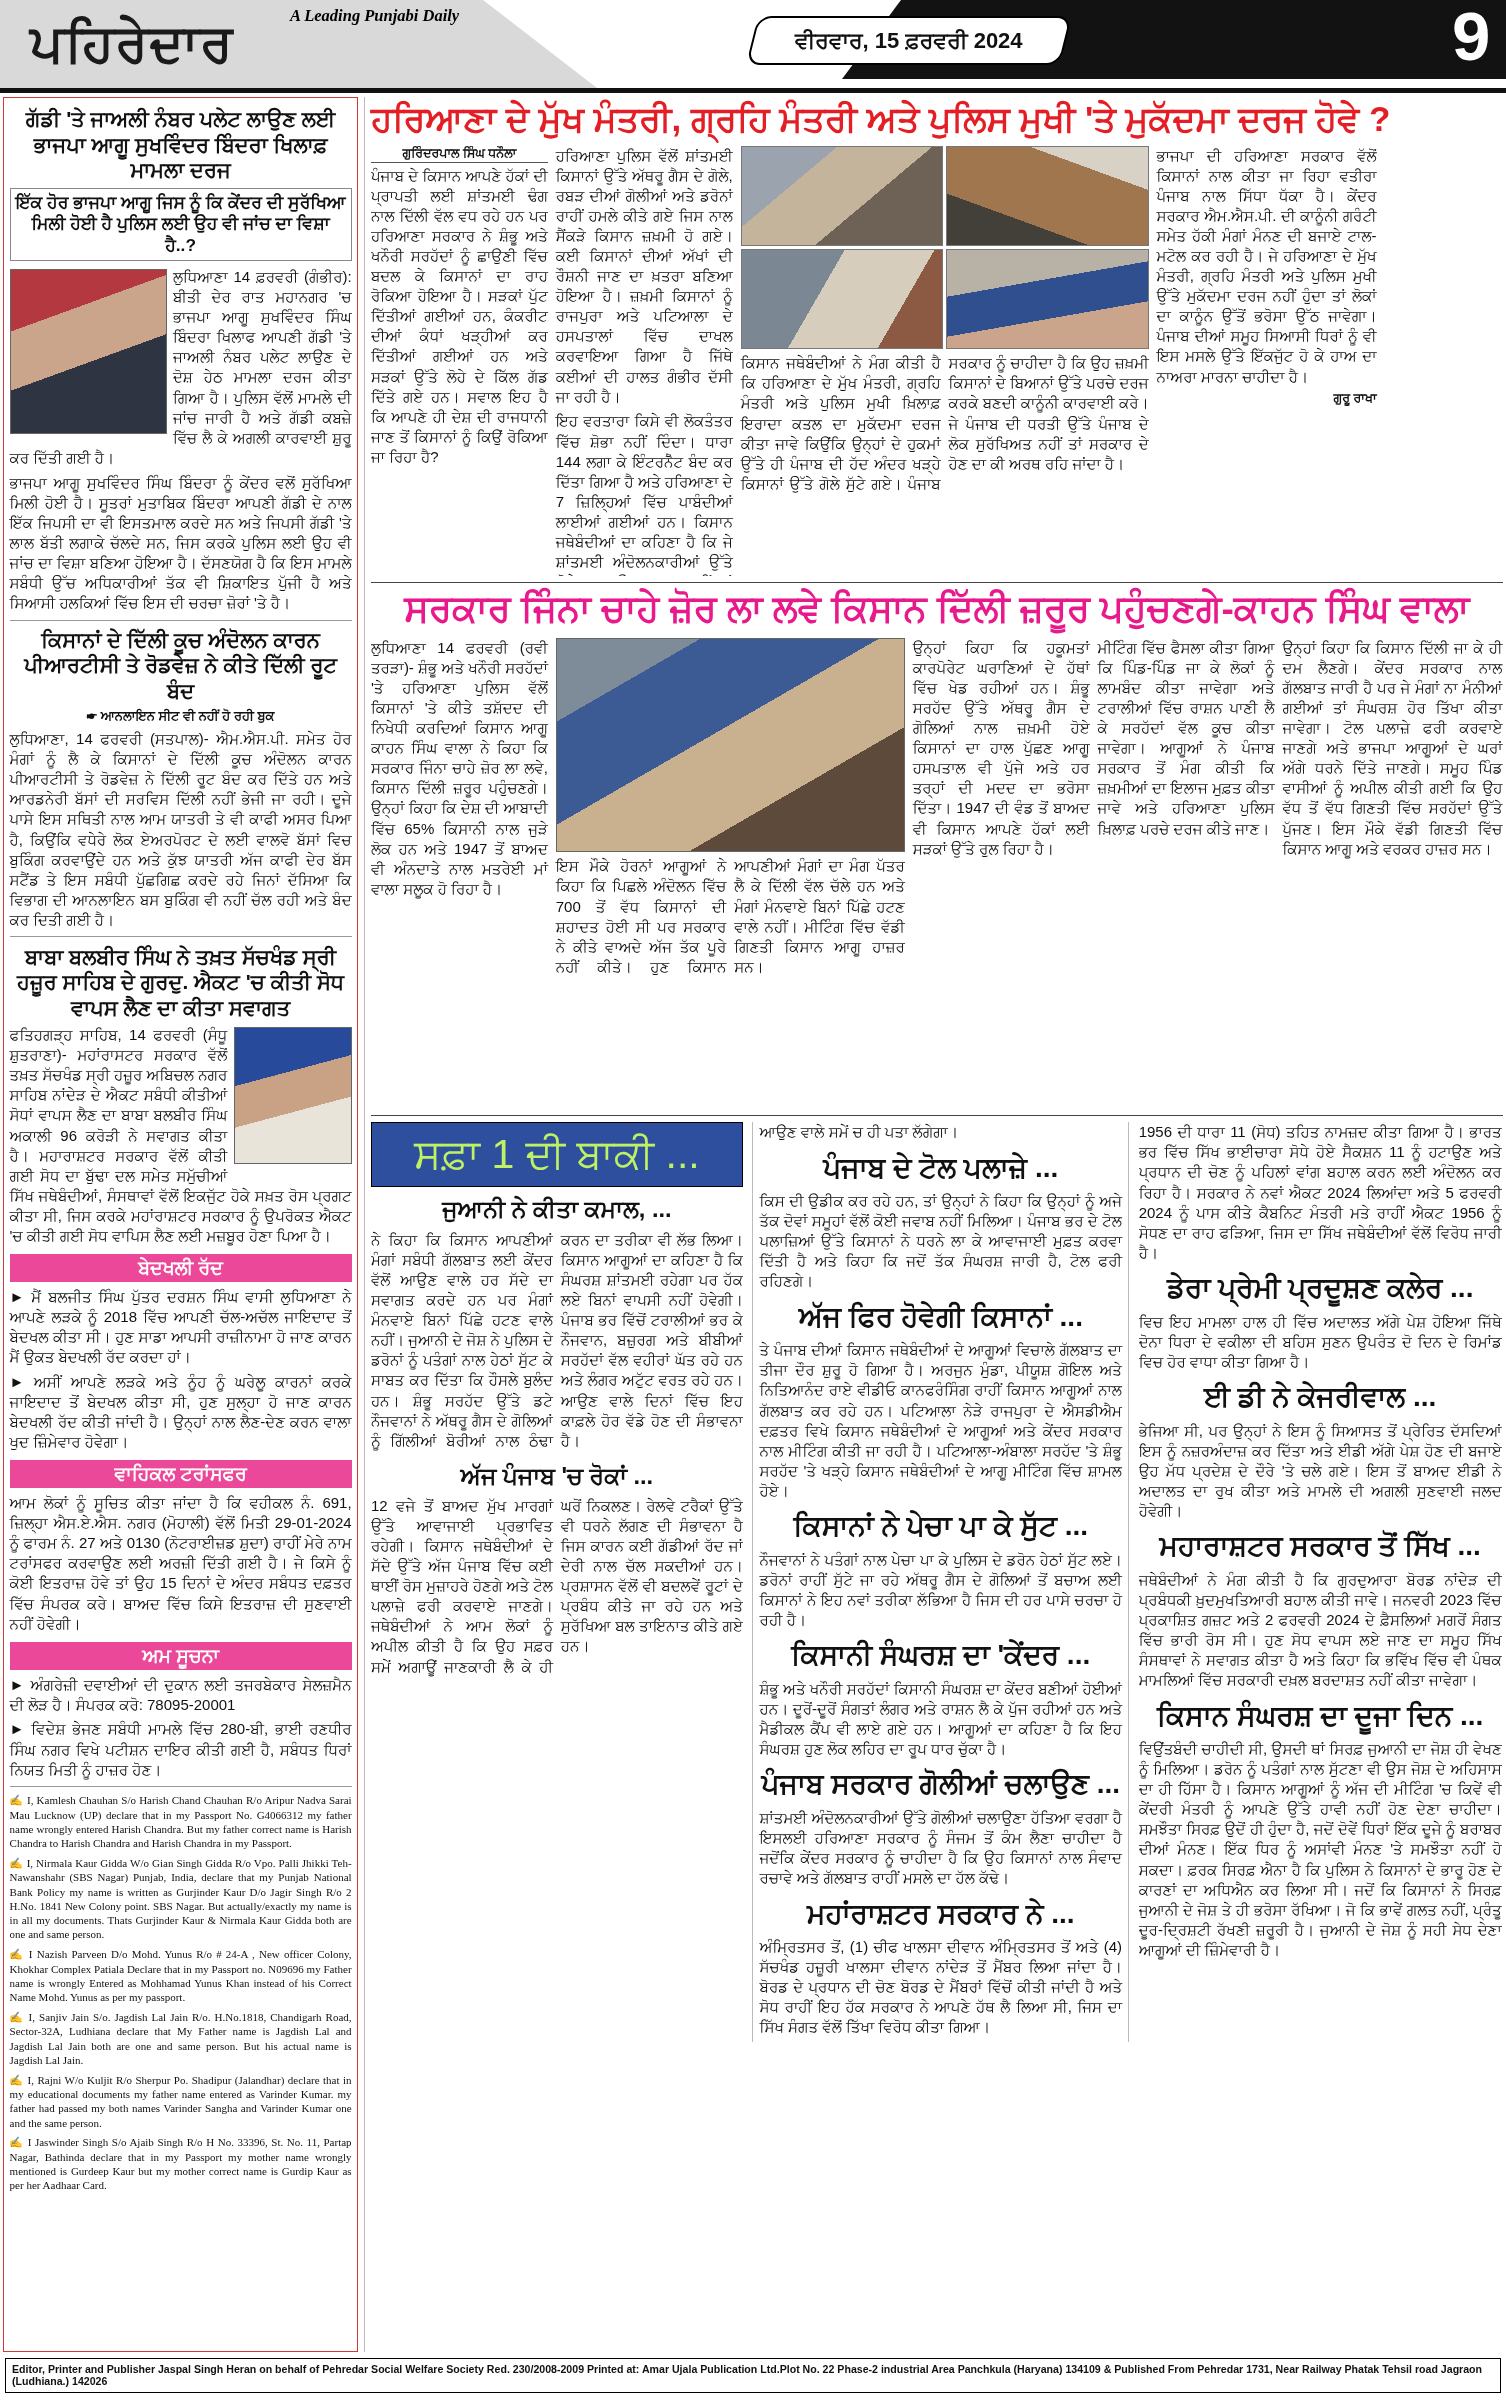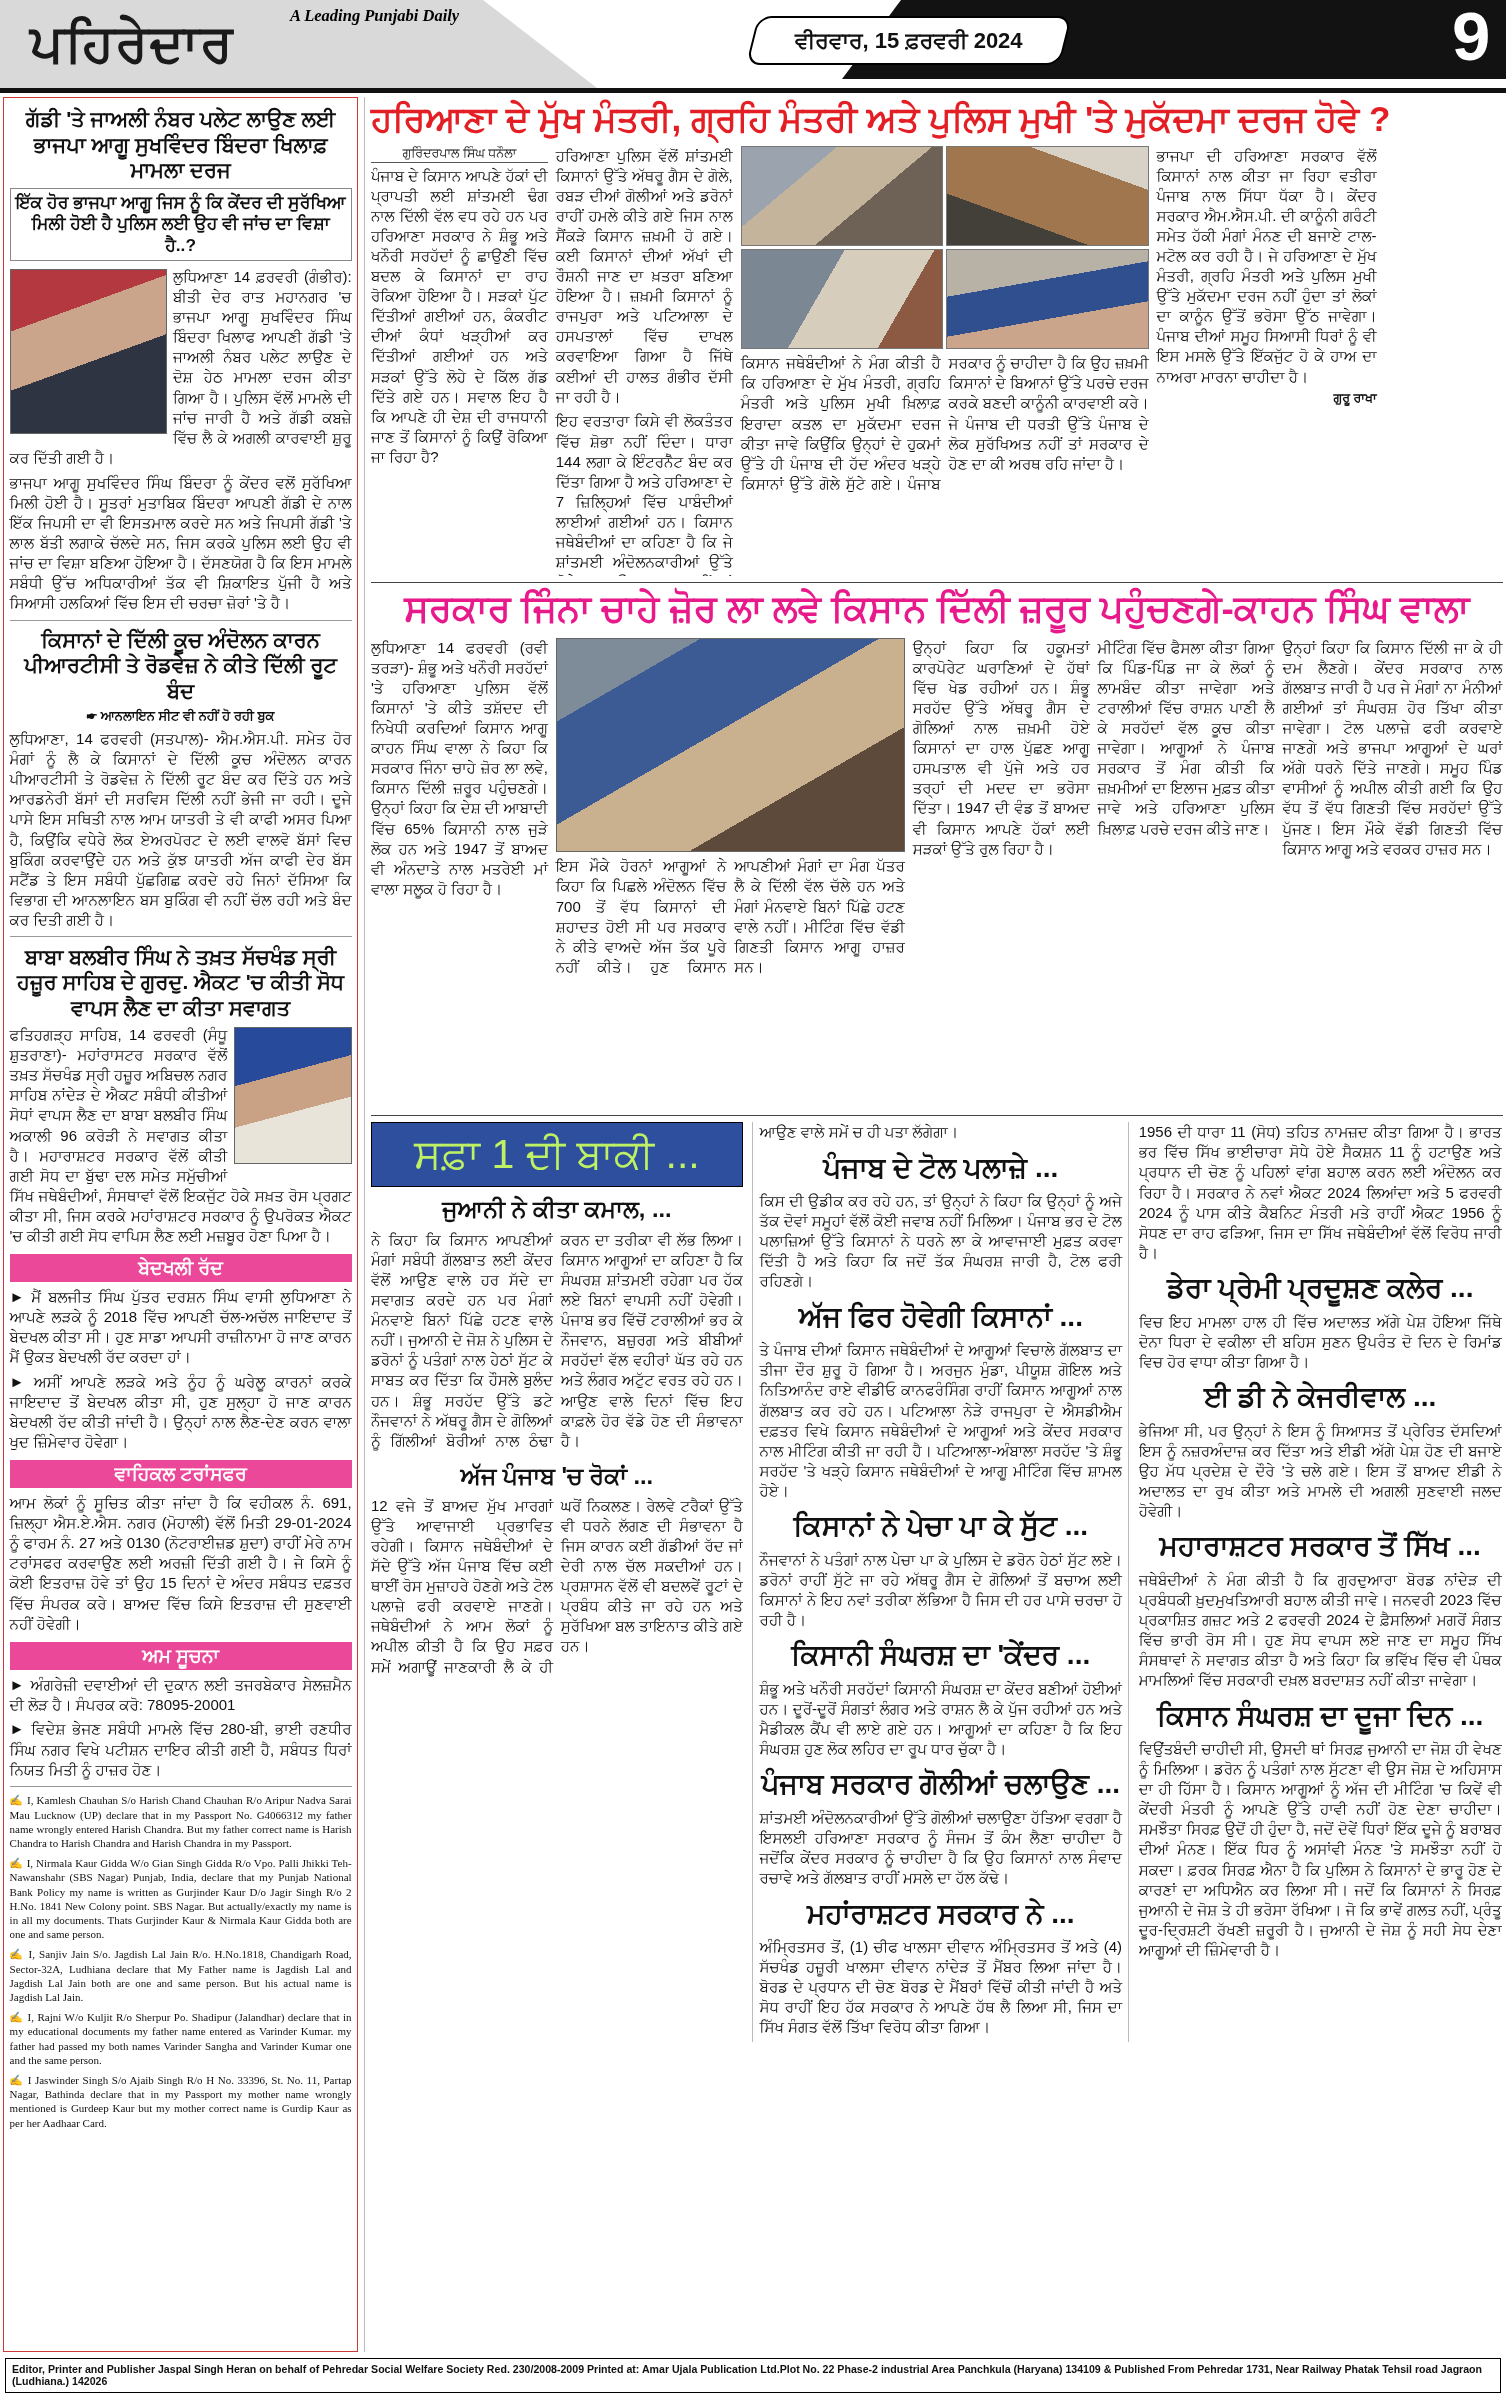--- a/index.html
+++ b/index.html
@@ -46,21 +46,21 @@
   .classified { font-family:"Liberation Serif", serif; font-size:11px; line-height:1.3;
                 text-align:justify; margin-bottom:5.5px; }
   .hr-thin { border:none; border-top:0.8px solid #999; margin:6.3px 0; }
 
   
   .h-red { color:#e31e24; font-size:35px; font-weight:900; line-height:1.15; margin:1.6px 0 6.3px 0; }
   .h-mag { color:#e8198b; font-size:37px; font-weight:900; text-align:center; line-height:1.1; margin:6.3px 0 7.9px 0; }
   .story-row { display:flex; gap:7.9px; }
   .col-225 { width:177px; flex:none; }
   .col-280 { width:220px; flex:none; }
-  .byline { font-weight:normal; text-align:center; font-size:12.6px; border-bottom:0.8px solid #555;
+  .byline { font-weight:bold; text-align:center; font-size:12.6px; border-bottom:0.8px solid #555;
             margin-bottom:3.1px; padding-bottom:1px; }
   .photo-grid { width:408px; flex:none; }
   .pg { display:grid; grid-template-columns:1fr 1fr; gap:3.1px; margin-bottom:4.7px; }
   .pg div { height:100px; border:0.8px solid #777; }
   .pha { background:linear-gradient(140deg,#9aa3ae 0 30%, #c4b49b 30% 60%, #6e6257 60% 100%); }
   .phb { background:linear-gradient(200deg,#d8d2c6 0 25%, #a0764f 25% 70%, #43403a 70% 100%); }
   .phc { background:linear-gradient(120deg,#7b8894 0 40%, #d7cdbd 40% 75%, #8c5a43 75% 100%); }
   .phd { background:linear-gradient(170deg,#b8b2a6 0 35%, #2f4f8f 35% 65%, #caa58c 65% 100%); }
   .two-col { column-count:2; column-gap:7.9px; }
   .photo-meeting { width:349px; flex:none; }
@@ -125,20 +125,21 @@
       <p class="body">► ਮੈਂ ਬਲਜੀਤ ਸਿੰਘ ਪੁੱਤਰ ਦਰਸ਼ਨ ਸਿੰਘ ਵਾਸੀ ਲੁਧਿਆਣਾ ਨੇ ਆਪਣੇ ਲੜਕੇ ਨੂੰ 2018 ਵਿੱਚ ਆਪਣੀ ਚੱਲ-ਅਚੱਲ ਜਾਇਦਾਦ ਤੋਂ ਬੇਦਖਲ ਕੀਤਾ ਸੀ। ਹੁਣ ਸਾਡਾ ਆਪਸੀ ਰਾਜ਼ੀਨਾਮਾ ਹੋ ਜਾਣ ਕਾਰਨ ਮੈਂ ਉਕਤ ਬੇਦਖਲੀ ਰੱਦ ਕਰਦਾ ਹਾਂ।</p>
       <p class="body">► ਅਸੀਂ ਆਪਣੇ ਲੜਕੇ ਅਤੇ ਨੂੰਹ ਨੂੰ ਘਰੇਲੂ ਕਾਰਨਾਂ ਕਰਕੇ ਜਾਇਦਾਦ ਤੋਂ ਬੇਦਖਲ ਕੀਤਾ ਸੀ, ਹੁਣ ਸੁਲ੍ਹਾ ਹੋ ਜਾਣ ਕਾਰਨ ਬੇਦਖਲੀ ਰੱਦ ਕੀਤੀ ਜਾਂਦੀ ਹੈ। ਉਨ੍ਹਾਂ ਨਾਲ ਲੈਣ-ਦੇਣ ਕਰਨ ਵਾਲਾ ਖੁਦ ਜ਼ਿੰਮੇਵਾਰ ਹੋਵੇਗਾ।</p>
       <div class="bar-head">ਵਾਹਿਕਲ ਟਰਾਂਸਫਰ</div>
       <p class="body">ਆਮ ਲੋਕਾਂ ਨੂੰ ਸੂਚਿਤ ਕੀਤਾ ਜਾਂਦਾ ਹੈ ਕਿ ਵਹੀਕਲ ਨੰ. 691, ਜ਼ਿਲ੍ਹਾ ਐਸ.ਏ.ਐਸ. ਨਗਰ (ਮੋਹਾਲੀ) ਵੱਲੋਂ ਮਿਤੀ 29-01-2024 ਨੂੰ ਫਾਰਮ ਨੰ. 27 ਅਤੇ 0130 (ਨੋਟਰਾਈਜ਼ਡ ਸ਼ੁਦਾ) ਰਾਹੀਂ ਮੇਰੇ ਨਾਮ ਟਰਾਂਸਫਰ ਕਰਵਾਉਣ ਲਈ ਅਰਜ਼ੀ ਦਿੱਤੀ ਗਈ ਹੈ। ਜੇ ਕਿਸੇ ਨੂੰ ਕੋਈ ਇਤਰਾਜ਼ ਹੋਵੇ ਤਾਂ ਉਹ 15 ਦਿਨਾਂ ਦੇ ਅੰਦਰ ਸਬੰਧਤ ਦਫ਼ਤਰ ਵਿੱਚ ਸੰਪਰਕ ਕਰੇ। ਬਾਅਦ ਵਿੱਚ ਕਿਸੇ ਇਤਰਾਜ਼ ਦੀ ਸੁਣਵਾਈ ਨਹੀਂ ਹੋਵੇਗੀ।</p>
       <div class="bar-head">ਅਮ ਸੂਚਨਾ</div>
       <p class="body">► ਅੰਗਰੇਜ਼ੀ ਦਵਾਈਆਂ ਦੀ ਦੁਕਾਨ ਲਈ ਤਜਰਬੇਕਾਰ ਸੇਲਜ਼ਮੈਨ ਦੀ ਲੋੜ ਹੈ। ਸੰਪਰਕ ਕਰੋ: 78095-20001</p>
       <p class="body">► ਵਿਦੇਸ਼ ਭੇਜਣ ਸਬੰਧੀ ਮਾਮਲੇ ਵਿੱਚ 280-ਬੀ, ਭਾਈ ਰਣਧੀਰ ਸਿੰਘ ਨਗਰ ਵਿਖੇ ਪਟੀਸ਼ਨ ਦਾਇਰ ਕੀਤੀ ਗਈ ਹੈ, ਸਬੰਧਤ ਧਿਰਾਂ ਨਿਯਤ ਮਿਤੀ ਨੂੰ ਹਾਜ਼ਰ ਹੋਣ।</p>
       <hr class="hr-thin">
       <p class="classified">✍ I, Kamlesh Chauhan S/o Harish Chand Chauhan R/o Aripur Nadva Sarai Mau Lucknow (UP) declare that in my Passport No. G4066312 my father name wrongly entered Harish Chandra. But my father correct name is Harish Chandra to Harish Chandra and Harish Chandra in my Passport.</p>
       <p class="classified">✍ I, Nirmala Kaur Gidda W/o Gian Singh Gidda R/o Vpo. Palli Jhikki Teh-Nawanshahr (SBS Nagar) Punjab, India, declare that my Punjab National Bank Policy my name is written as Gurjinder Kaur D/o Jagir Singh R/o 2 H.No. 1841 New Colony point. SBS Nagar. But actually/exactly my name is in all my documents. Thats Gurjinder Kaur &amp; Nirmala Kaur Gidda both are one and same person.</p>
+      <p class="classified">✍ I Nazish Parveen D/o Mohd. Yunus R/o # 24-A , New officer Colony, Khokhar Complex Patiala Declare that in my Passport no. N09696 my Father name is wrongly Entered as Mohhamad Yunus Khan instead of his Correct Name Mohd. Yunus as per my passport.</p>
       <p class="classified">✍ I, Sanjiv Jain S/o. Jagdish Lal Jain R/o. H.No.1818, Chandigarh Road, Sector-32A, Ludhiana declare that My Father name is Jagdish Lal and Jagdish Lal Jain both are one and same person. But his actual name is Jagdish Lal Jain.</p>
       <p class="classified">✍ I, Rajni W/o Kuljit R/o Sherpur Po. Shadipur (Jalandhar) declare that in my educational documents my father name entered as Varinder Kumar. my father had passed my both names Varinder Sangha and Varinder Kumar one and the same person.</p>
       <p class="classified">✍ I Jaswinder Singh S/o Ajaib Singh R/o H No. 33396, St. No. 11, Partap Nagar, Bathinda declare that in my Passport my mother name wrongly mentioned is Gurdeep Kaur but my mother correct name is Gurdip Kaur as per her Aadhaar Card.</p>
     </aside>
 
     <section class="mainarea">
 
       <article>
         <h1 class="h-red">ਹਰਿਆਣਾ ਦੇ ਮੁੱਖ ਮੰਤਰੀ, ਗ੍ਰਹਿ ਮੰਤਰੀ ਅਤੇ ਪੁਲਿਸ ਮੁਖੀ 'ਤੇ ਮੁਕੱਦਮਾ ਦਰਜ ਹੋਵੇ ?</h1>
         <div class="story-row" style="height:430px; overflow:hidden;">

